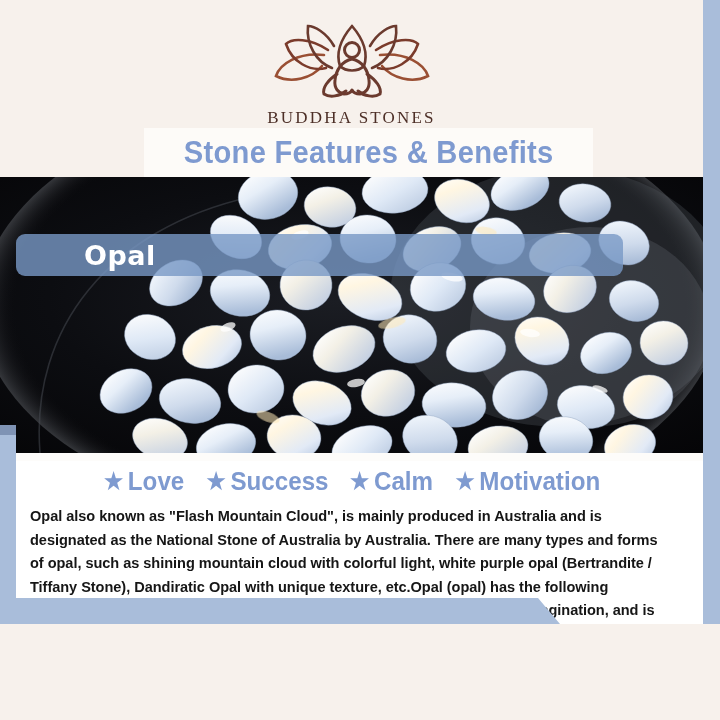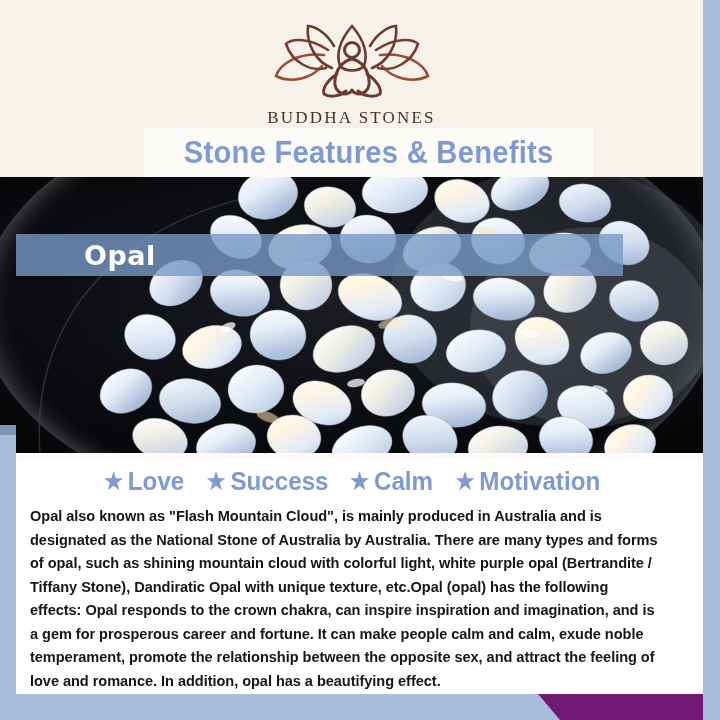--- a/index.html
+++ b/index.html
@@ -10,22 +10,22 @@
     width: 720px;
     height: 720px;
     overflow: hidden;
     font-family: "Liberation Sans", sans-serif;
     background: #f7f1ec;
   }
 
   .page {
     position: relative;
     width: 720px;
-    height: 720px;
-    background: #701a75;
+    height: 624px;
+    background: #14532d;
     overflow: hidden;
   }
 
   
   .blue-top {
     position: absolute;
     top: 0;
     left: 0;
     width: 720px;
     height: 22px;
@@ -142,20 +142,21 @@
   .opal-label {
     position: absolute;
     left: 16px;
     top: 234px;
     width: 607px;
     height: 42px;
     background: rgba(120, 152, 198, 0.80);
     display: flex;
     align-items: center;
     z-index: 6;
+    border-radius: 9px;
   }
   .opal-label span {
     margin-left: 68px;
     color: #ffffff;
     font-size: 27px;
     font-weight: bold;
     font-family: "DejaVu Sans", sans-serif;
     letter-spacing: 0.5px;
   }
 

